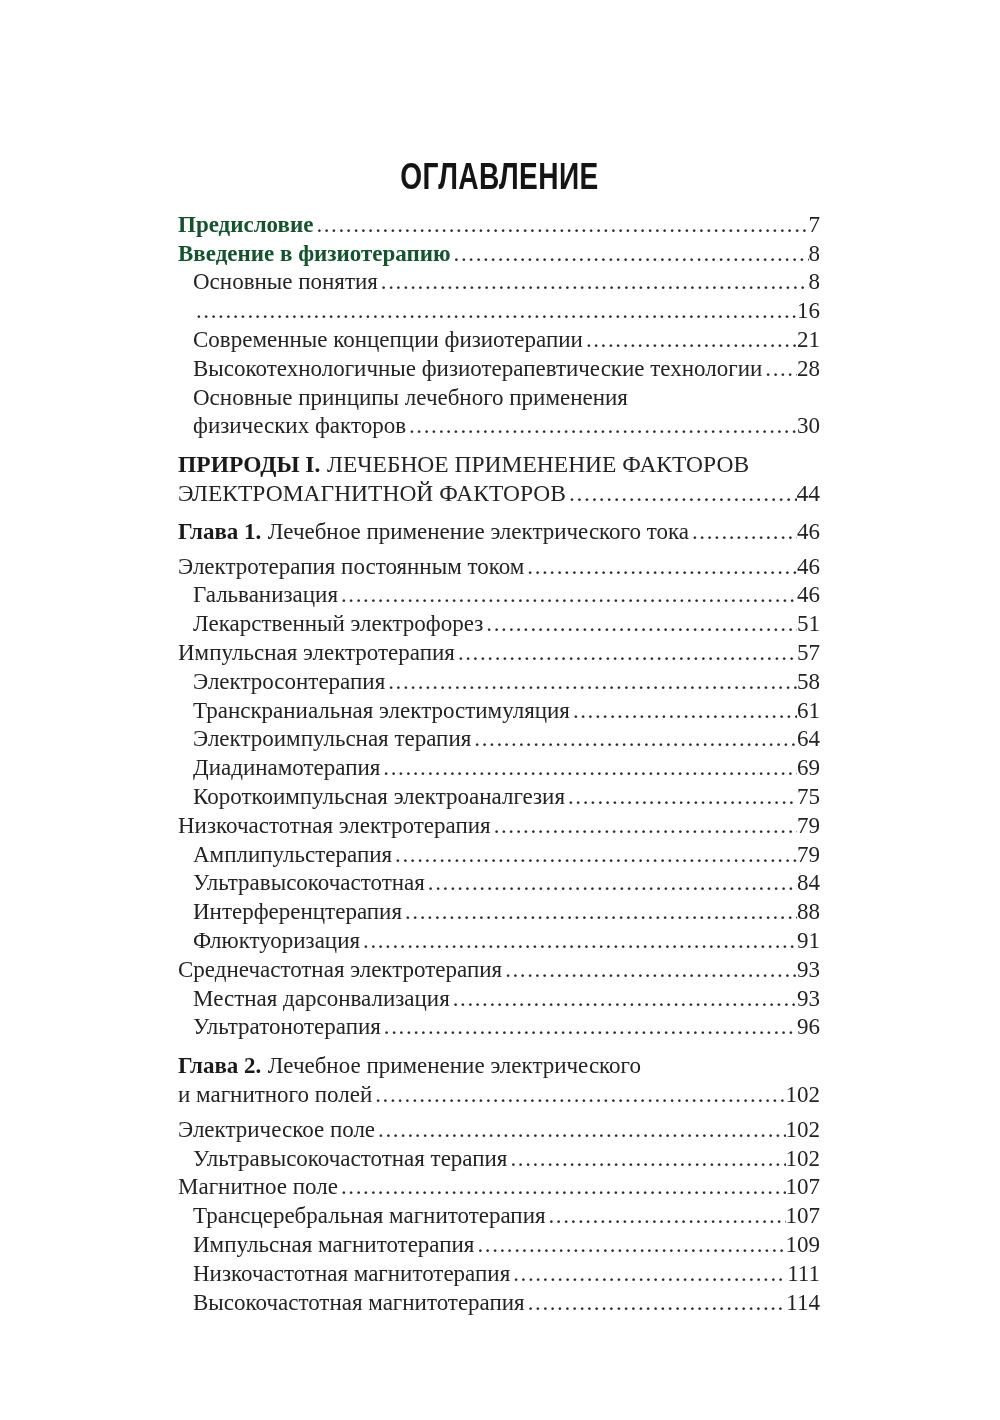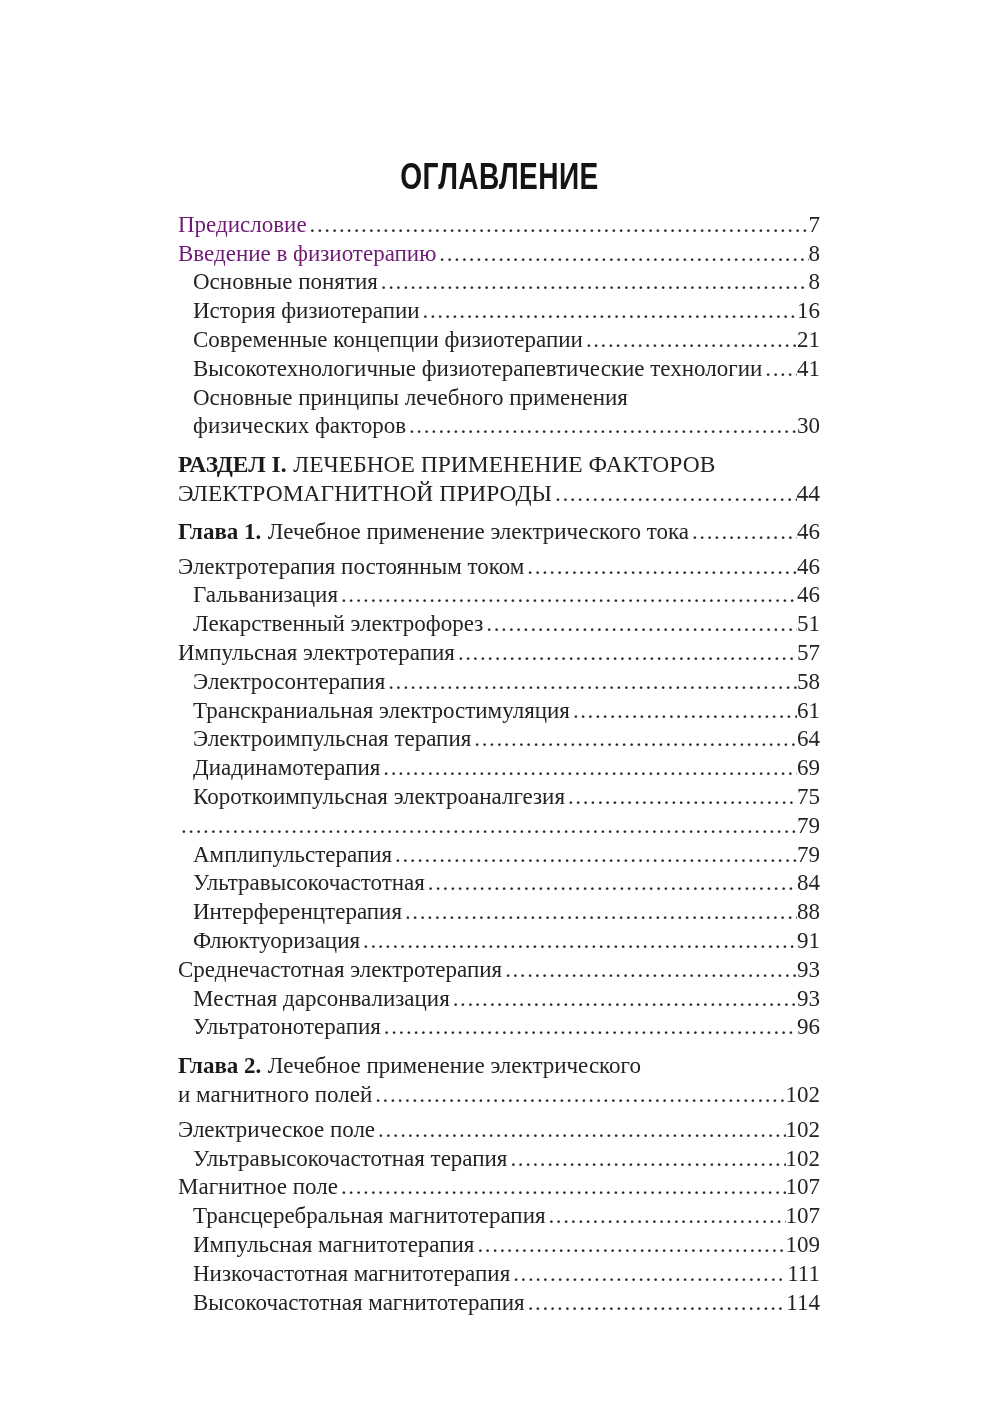--- a/index.html
+++ b/index.html
@@ -38,21 +38,21 @@
   .toc {
     line-height: 28.8px;
   }
   .entry { margin: 0; }
   .line {
     display: flex;
     align-items: baseline;
   }
   .entry.sub .line { padding-left: 15px; justify-content: space-between; }
   .entry.bold .label,
-  .entry.bold .prefix { font-weight: 400; color: #701a75; }
+  .entry.bold .prefix { font-weight: 700; color: #14532d; }
   .prefix {
     font-weight: 700;
     color: #1a1a1a;
     margin-right: 0.28em;
     white-space: nowrap;
   }
   .entry.section {
     margin-top: 9px;
     font-size: 23.5px;
   }
@@ -97,56 +97,55 @@
       </div>
       <div class="entry sub">
         <div class="line">
           <span class="label">Основные понятия</span>
           <span class="leader">....................................................................................................................................................................................................................................................................</span>
           <span class="pagenum">8</span>
         </div>
       </div>
       <div class="entry sub">
         <div class="line">
-          <span class="label">История физиотерапии</span>
           <span class="leader">....................................................................................................................................................................................................................................................................</span>
           <span class="pagenum">16</span>
         </div>
       </div>
       <div class="entry sub">
         <div class="line">
           <span class="label">Современные концепции физиотерапии</span>
           <span class="leader">....................................................................................................................................................................................................................................................................</span>
           <span class="pagenum">21</span>
         </div>
       </div>
       <div class="entry sub">
         <div class="line">
           <span class="label">Высокотехнологичные физиотерапевтические технологии</span>
           <span class="leader">....................................................................................................................................................................................................................................................................</span>
-          <span class="pagenum">41</span>
+          <span class="pagenum">28</span>
         </div>
       </div>
       <div class="entry sub">
         <div class="line">
           <span class="label">Основные принципы лечебного применения</span>
         </div>
         <div class="line">
           <span class="label">физических факторов</span>
           <span class="leader">....................................................................................................................................................................................................................................................................</span>
           <span class="pagenum">30</span>
         </div>
       </div>
       <div class="entry section">
         <div class="line">
-          <span class="prefix">РАЗДЕЛ I.</span>
+          <span class="prefix">ПРИРОДЫ I.</span>
           <span class="label">ЛЕЧЕБНОЕ ПРИМЕНЕНИЕ ФАКТОРОВ</span>
         </div>
         <div class="line">
-          <span class="label">ЭЛЕКТРОМАГНИТНОЙ ПРИРОДЫ</span>
+          <span class="label">ЭЛЕКТРОМАГНИТНОЙ ФАКТОРОВ</span>
           <span class="leader">....................................................................................................................................................................................................................................................................</span>
           <span class="pagenum">44</span>
         </div>
       </div>
       <div class="entry chapter">
         <div class="line">
           <span class="prefix">Глава 1.</span>
           <span class="label">Лечебное применение электрического тока</span>
           <span class="leader">....................................................................................................................................................................................................................................................................</span>
           <span class="pagenum">46</span>
@@ -210,20 +209,21 @@
       </div>
       <div class="entry sub">
         <div class="line">
           <span class="label">Короткоимпульсная электроаналгезия</span>
           <span class="leader">....................................................................................................................................................................................................................................................................</span>
           <span class="pagenum">75</span>
         </div>
       </div>
       <div class="entry top">
         <div class="line">
+          <span class="label">Низкочастотная электротерапия</span>
           <span class="leader">....................................................................................................................................................................................................................................................................</span>
           <span class="pagenum">79</span>
         </div>
       </div>
       <div class="entry sub">
         <div class="line">
           <span class="label">Амплипульстерапия</span>
           <span class="leader">....................................................................................................................................................................................................................................................................</span>
           <span class="pagenum">79</span>
         </div>

